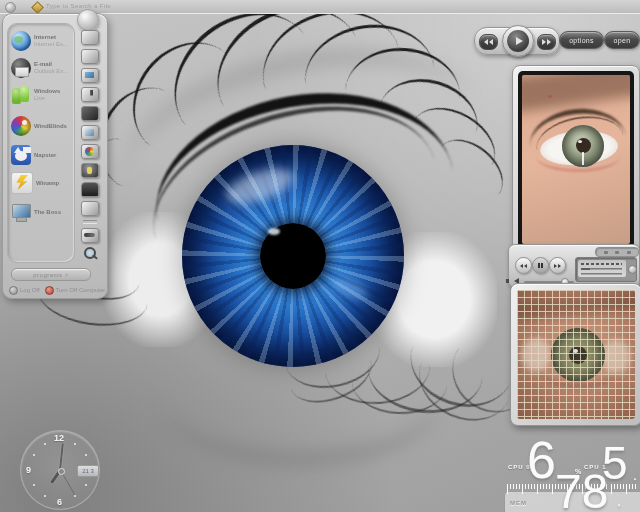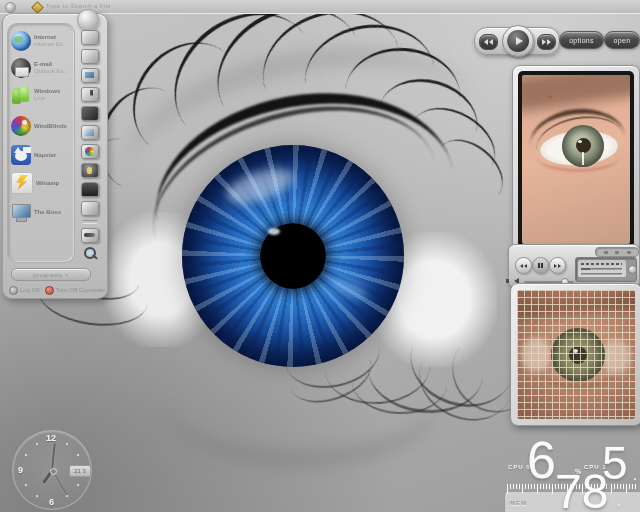--- a/index.html
+++ b/index.html
@@ -100,21 +100,21 @@
   .mesh-win{left:510px;top:283px;width:130px;height:141px;}
   .mesh-img{left:6px;top:6px;right:6px;bottom:6px;border-radius:3px;overflow:hidden;background:radial-gradient(circle at 55% 45%,#c69a7c 0%,#b5826b 45%,#966852 80%,#875b47 100%);}
   .mesh-grid{left:0;top:0;right:0;bottom:0;background-image:linear-gradient(rgba(226,215,190,.85) 1px,transparent 1px),linear-gradient(90deg,rgba(226,215,190,.85) 1px,transparent 1px);background-size:7px 7px;}
   
   .monitor{left:505px;top:430px;width:135px;height:82px;color:#fff;}
   .bignum{position:absolute;line-height:1;color:rgba(255,255,255,.95);text-shadow:0 2px 3px rgba(110,110,110,.65),0 0 1px rgba(255,255,255,.5);}
   .mlabel{position:absolute;font-size:6px;font-weight:bold;letter-spacing:1px;color:rgba(255,255,255,.95);text-shadow:0 1px 1px rgba(100,100,100,.7);}
   .ruler{position:absolute;height:10px;background-image:repeating-linear-gradient(90deg,rgba(255,255,255,.95) 0 1px,transparent 1px 3px),repeating-linear-gradient(90deg,rgba(255,255,255,.95) 0 1px,transparent 1px 15px);background-size:100% 5px,100% 10px;background-repeat:no-repeat;}
   .memband{left:0;top:62px;width:135px;height:22px;background:rgba(255,255,255,.5);border-radius:4px 0 0 4px;box-shadow:0 1px 2px rgba(0,0,0,.12);}
   
-  .clockw{left:4px;top:426px;width:100px;height:86px;}
+  .clockw{left:12px;top:426px;width:100px;height:86px;}
   .face{left:8px;top:4px;width:78px;height:78px;border-radius:50%;background:radial-gradient(circle,rgba(255,255,255,.14),rgba(255,255,255,.04) 70%,rgba(255,255,255,0));border:1px solid rgba(255,255,255,.3);box-shadow:inset 0 1px 2px rgba(255,255,255,.3);}
   .cnum{position:absolute;font-size:9px;font-weight:bold;color:rgba(255,255,255,.92);text-shadow:0 1px 1px rgba(0,0,0,.25);}
   .cdot{position:absolute;width:2px;height:2px;border-radius:50%;background:rgba(255,255,255,.85);}
   .hand{position:absolute;left:50%;transform-origin:50% 100%;border-radius:2px;}
   .hand-h{width:3px;height:16px;top:23px;margin-left:-1.5px;background:rgba(70,70,70,.8);box-shadow:0 0 1px rgba(255,255,255,.6);}
   .hand-m{width:2px;height:27px;top:12px;margin-left:-1px;background:rgba(80,80,80,.75);box-shadow:0 0 1px rgba(255,255,255,.6);}
   .hand-s{width:1px;height:29px;top:10px;background:rgba(100,100,100,.7);}
   .cpin{left:37px;top:37px;width:5px;height:5px;border-radius:50%;background:#888;border:1px solid #ddd;}
   .datebox{left:56px;top:34px;width:20px;height:10px;background:linear-gradient(180deg,#dedede,#b8b8b8);border:1px solid #999;border-radius:2px;font-size:6px;color:#5a6a7a;display:flex;align-items:center;justify-content:center;}
 </style>

